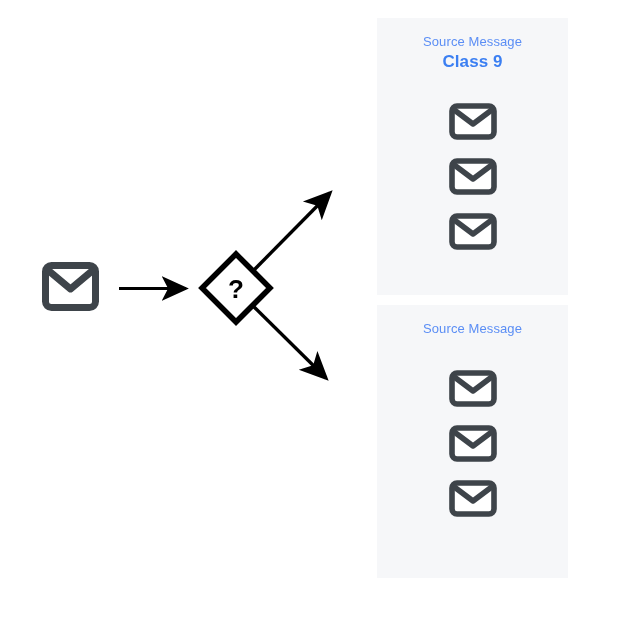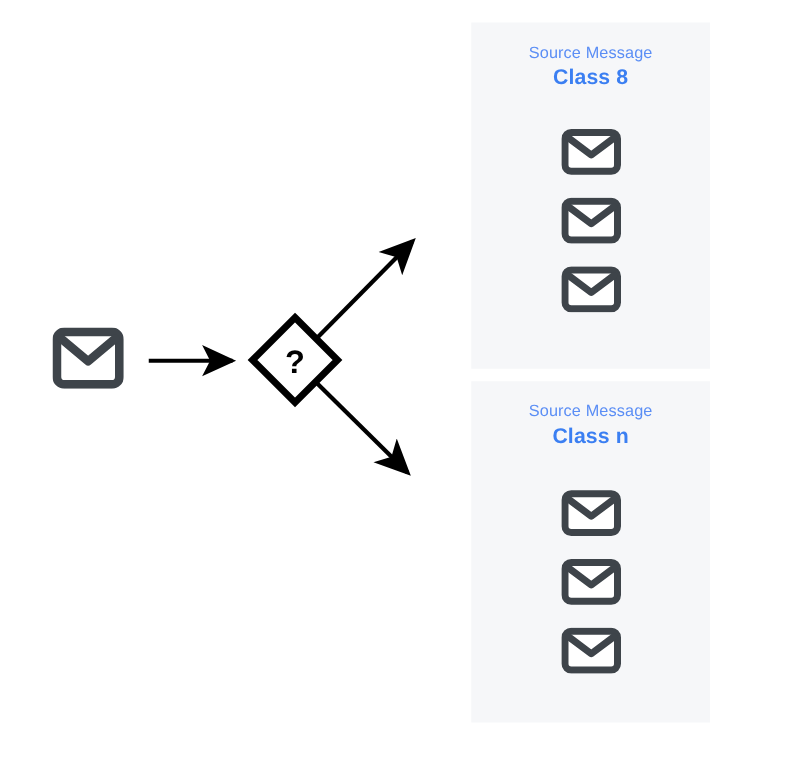--- a/index.html
+++ b/index.html
@@ -128,21 +128,21 @@
 
     <g>
       <path d="M 236 254 L 270 288 L 236 322 L 202 288 Z" fill="#ffffff" stroke="#000000" stroke-width="5.5" stroke-linejoin="miter"></path>
       <text x="236" y="298" text-anchor="middle" font-family="'Liberation Sans', sans-serif" font-size="26" font-weight="700" fill="#000000">?</text>
     </g>
   </svg>
 
   <div id="class-panel-1" class="class-panel">
     <div class="panel-heading">
       <span class="panel-title">Source Message</span>
-      <span class="panel-subtitle">Class 8</span>
+      <span class="panel-subtitle">Class 9</span>
     </div>
     <div class="panel-messages">
       <div class="envelope-item">
         <svg class="envelope" viewBox="0 0 48 37" width="48" height="37" aria-hidden="true">
           <rect x="3" y="3" width="42" height="31" rx="5" ry="5" fill="#ffffff" stroke="#3e444a" stroke-width="5.6"></rect>
           <path d="M 6 7.5 L 24 21 L 42 7.5" fill="none" stroke="#3e444a" stroke-width="5.6" stroke-linecap="round" stroke-linejoin="round"></path>
         </svg>
       </div>
       <div class="envelope-item">
         <svg class="envelope" viewBox="0 0 48 37" width="48" height="37" aria-hidden="true">
@@ -155,21 +155,20 @@
           <rect x="3" y="3" width="42" height="31" rx="5" ry="5" fill="#ffffff" stroke="#3e444a" stroke-width="5.6"></rect>
           <path d="M 6 7.5 L 24 21 L 42 7.5" fill="none" stroke="#3e444a" stroke-width="5.6" stroke-linecap="round" stroke-linejoin="round"></path>
         </svg>
       </div>
     </div>
   </div>
 
   <div id="class-panel-2" class="class-panel">
     <div class="panel-heading">
       <span class="panel-title">Source Message</span>
-      <span class="panel-subtitle">Class n</span>
     </div>
     <div class="panel-messages">
       <div class="envelope-item">
         <svg class="envelope" viewBox="0 0 48 37" width="48" height="37" aria-hidden="true">
           <rect x="3" y="3" width="42" height="31" rx="5" ry="5" fill="#ffffff" stroke="#3e444a" stroke-width="5.6"></rect>
           <path d="M 6 7.5 L 24 21 L 42 7.5" fill="none" stroke="#3e444a" stroke-width="5.6" stroke-linecap="round" stroke-linejoin="round"></path>
         </svg>
       </div>
       <div class="envelope-item">
         <svg class="envelope" viewBox="0 0 48 37" width="48" height="37" aria-hidden="true">

